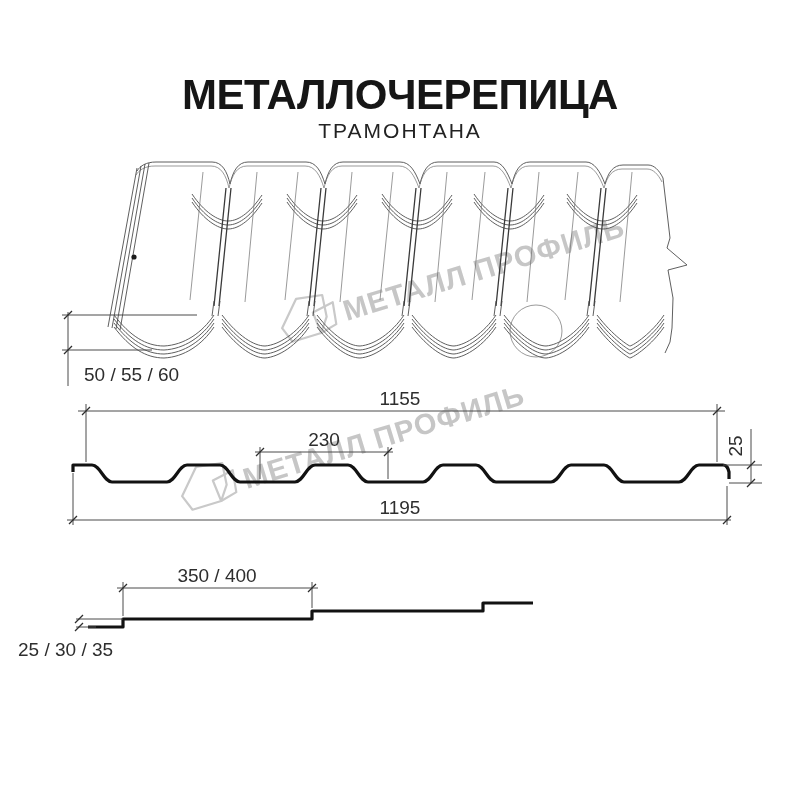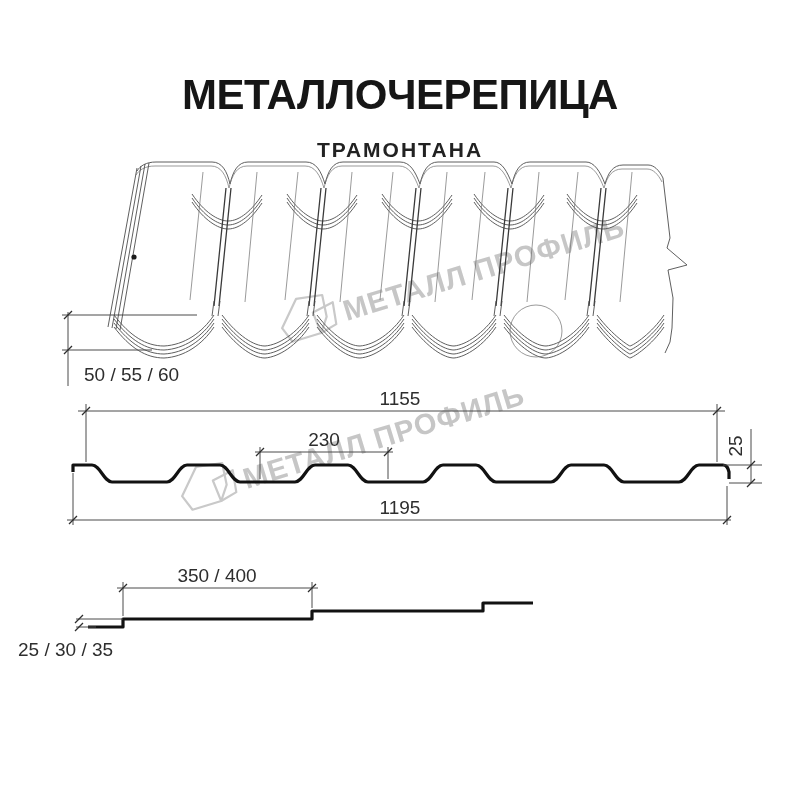--- a/index.html
+++ b/index.html
@@ -1,22 +1,22 @@
 <!DOCTYPE html>
 <html><head>
 <meta charset="utf-8">
 <style>
   html,body{margin:0;padding:0;background:#fff;}
   .page{position:relative;width:800px;height:800px;background:#ffffff;overflow:hidden;
         font-family:"Liberation Sans",sans-serif;}
   .hdr{position:absolute;top:74px;left:0;width:800px;text-align:center;}
   .title{font-family:"Liberation Sans",sans-serif;font-weight:bold;font-size:42px;
          letter-spacing:-0.5px;color:#161616;line-height:1;}
-  .subtitle{font-family:"Liberation Sans",sans-serif;font-weight:bold;font-size:21px;
-            letter-spacing:2px;color:#222;margin-top:22px;}
+  .subtitle{font-family:"Liberation Sans",sans-serif;font-weight:normal;font-size:21px;
+            letter-spacing:2px;color:#222;margin-top:3px;}
   svg{position:absolute;left:0;top:0;}
   .thin{stroke:#4d4d4d;stroke-width:0.9;fill:none;}
   .thin2{stroke:#6e6e6e;stroke-width:0.7;fill:none;}
   .pair{stroke:#3a3a3a;stroke-width:1.3;fill:none;}
   .dimline{stroke:#4a4a4a;stroke-width:1;fill:none;}
   .tick{stroke:#2e2e2e;stroke-width:1.3;fill:none;}
   .thick{stroke:#121212;stroke-width:3.2;fill:none;stroke-linejoin:round;stroke-linecap:butt;}
   .dim-text{font-family:"Liberation Sans",sans-serif;font-size:19px;fill:#2e2e2e;}
   .wm-text{font-family:"Liberation Sans",sans-serif;font-size:29px;font-weight:bold;
            fill:#c6c6c6;letter-spacing:1px;}

